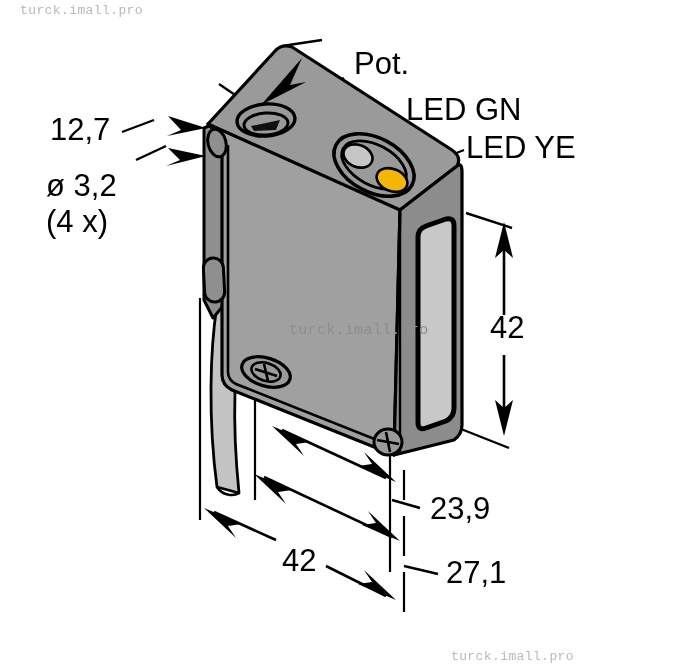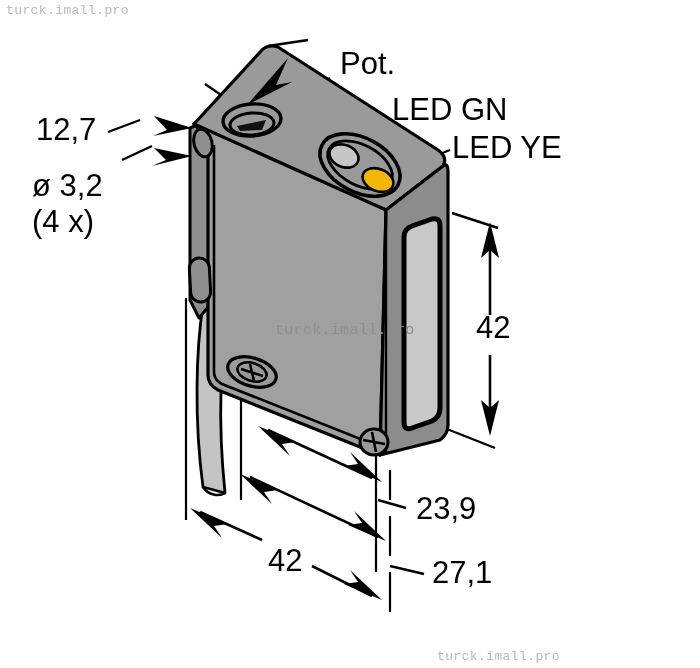--- a/index.html
+++ b/index.html
@@ -9,21 +9,21 @@
   }
   body {
     width: 700px;
     height: 668px;
     position: relative;
     overflow: hidden;
     font-family: "Liberation Sans", sans-serif;
   }
   #stage {
     position: absolute;
-    left: 0;
+    left: 14px;
     top: 0;
     width: 568px;
     height: 668px;
   }
   .wm {
     position: absolute;
     font-family: "Liberation Mono", monospace;
     font-size: 13px;
     color: #b9b9b9;
     letter-spacing: 0.4px;

